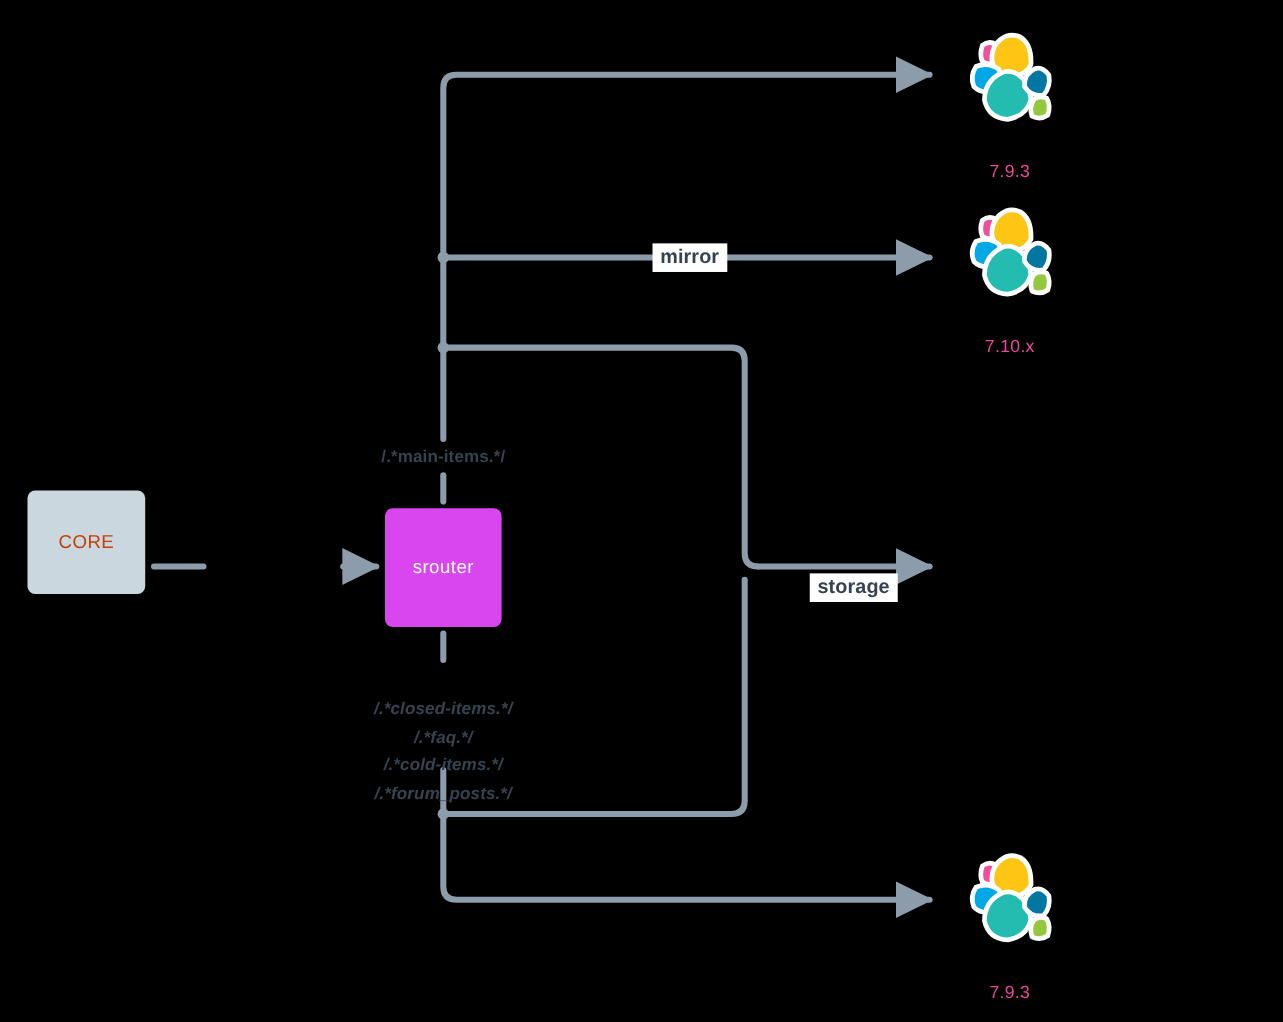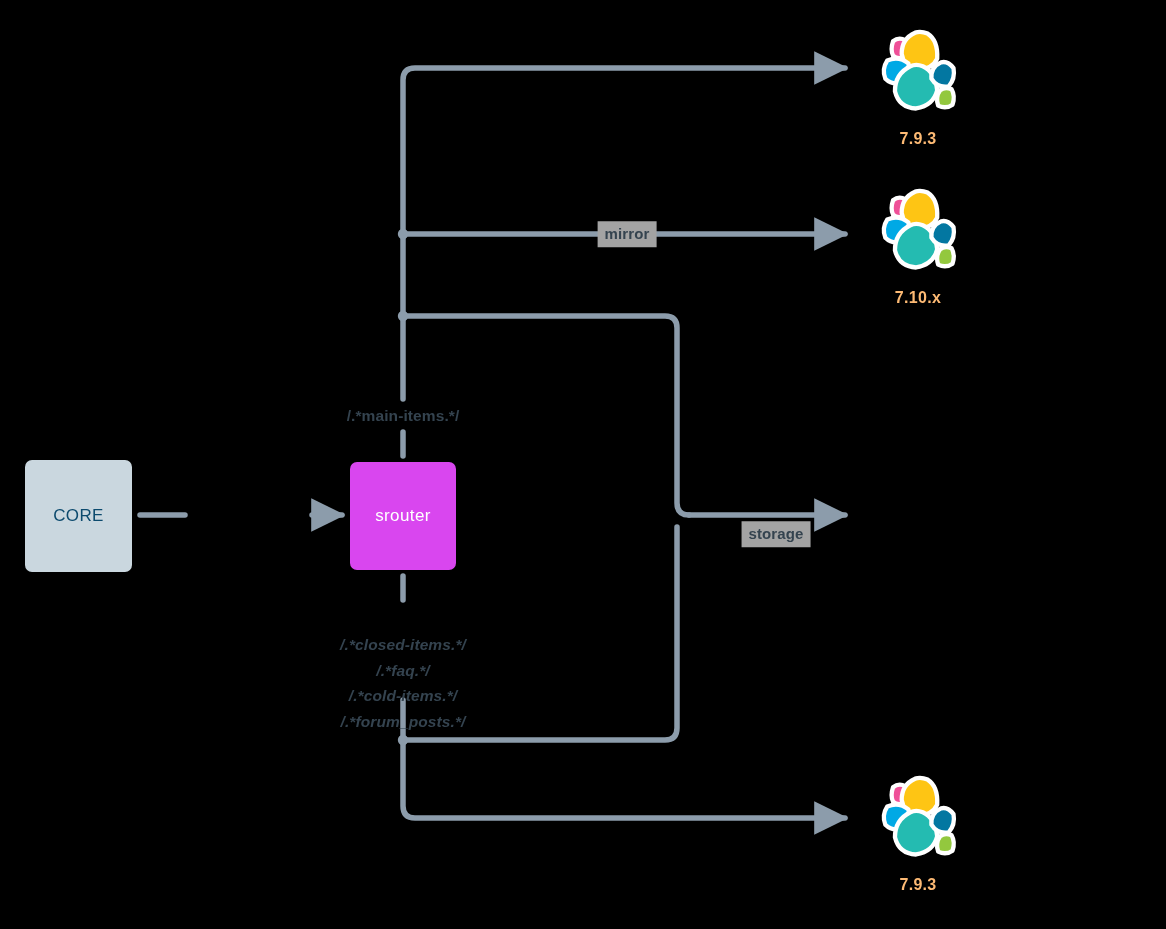--- a/index.html
+++ b/index.html
@@ -31,25 +31,25 @@
     box-sizing: border-box;
     display: flex;
     align-items: center;
     justify-content: center;
     border-radius: 7px;
     font-weight: 400;
     letter-spacing: 0.4px;
   }
   .node-core {
     left: 25px;
-    top: 460px;
+    top: 446px;
     width: 107px;
-    height: 112px;
+    height: 94px;
     background: #cad7df;
-    color: #0c4a6e;
+    color: #c2410c;
     font-size: 17px;
   }
   .node-srouter {
     left: 350px;
     top: 462px;
     width: 106px;
     height: 108px;
     background: #d946ef;
     color: #ffffff;
     font-size: 17px;
@@ -63,24 +63,24 @@
     font-size: 15.5px;
     white-space: nowrap;
     line-height: 25.5px;
     letter-spacing: 0.1px;
   }
   .edge-label.center {
     text-align: center;
     transform: translateX(-50%);
   }
   .edge-label.inline {
-    background: #a3a3a3;
+    background: #ffffff;
     padding: 0 7px;
     transform: translate(-50%, -50%);
-    font-size: 15px;
+    font-size: 18px;
   }
   .req-label {
     position: absolute;
     left: 243px;
     top: 478px;
     transform: translateX(-50%);
     text-align: center;
     color: #34434f;
     font-weight: bold;
     font-size: 15.5px;
@@ -95,23 +95,23 @@
     width: 120px;
     text-align: center;
   }
   .es-logo {
     width: 96px;
     height: 96px;
     margin: 0 auto;
     display: block;
   }
   .es-version {
-    margin-top: 10px;
-    color: #fdba74;
-    font-weight: bold;
+    margin-top: 28px;
+    color: #ec4899;
+    font-weight: normal;
     font-size: 16px;
     letter-spacing: 0.3px;
   }
 </style>
 </head>
 <body>
 
 <div id="canvas">
 
   <svg id="wires" viewBox="0 0 1166 929">

